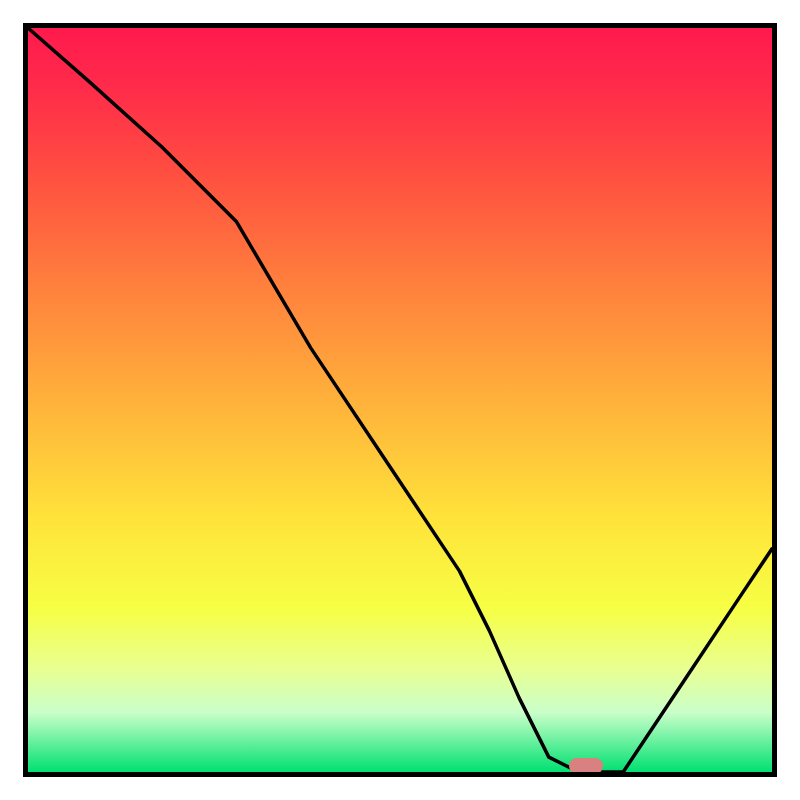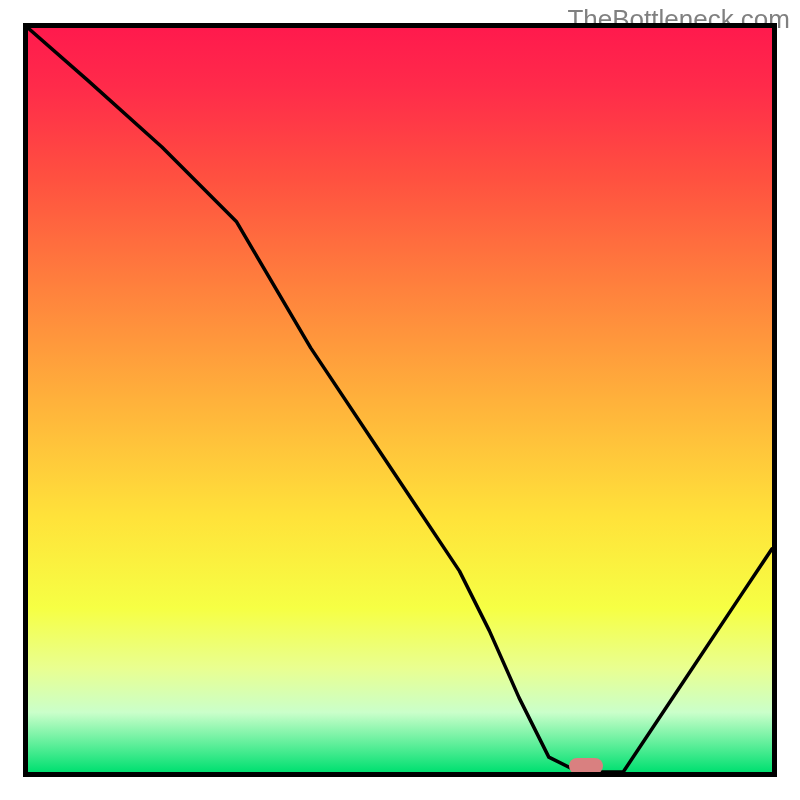--- a/index.html
+++ b/index.html
@@ -66,21 +66,20 @@
     background: #d98080;
     z-index: 3;
     transform: translate(-50%, -50%);
   }
 </style>
 </head>
 <body>
 
 <div class="chart-container">
 
-  <div class="watermark">TheBottleneck.com</div>
 
   <div class="plot-area">
     <div class="gradient-bg"></div>
 
     <svg class="curve" viewBox="0 0 744 744" preserveAspectRatio="none">
       <path id="curve-path" fill="none" stroke="#000" stroke-width="3.5" stroke-linejoin="round" stroke-linecap="round" d="M0.0 0.0 L59.5 52.1 L133.9 119.0 L208.3 193.4 L282.7 319.9 L357.1 431.5 L431.5 543.1 L461.3 602.6 L491.0 669.6 L520.8 729.1 L550.6 744.0 L595.2 744.0 L654.7 654.7 L714.2 565.4 L744.0 520.8 "></path>
     </svg>
 
     <div id="marker" class="marker" style="left: 558px; top: 738px; background: rgb(217, 128, 128);"></div>
   </div>

